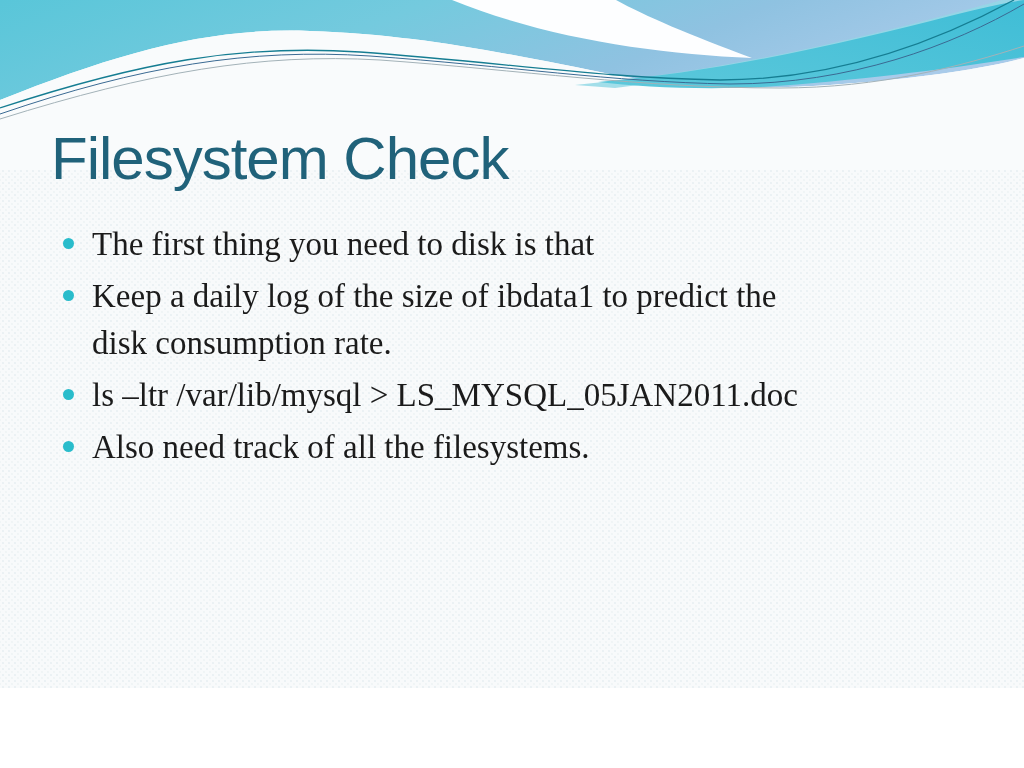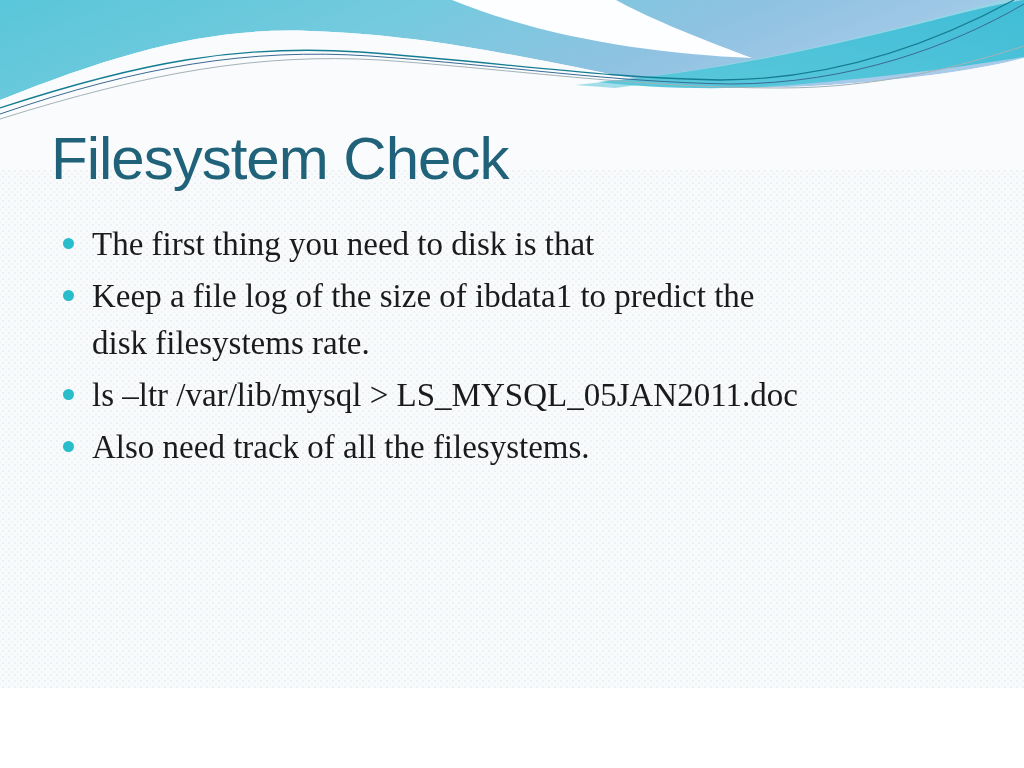--- a/index.html
+++ b/index.html
@@ -116,22 +116,22 @@
 
   <h1 class="slide-title">Filesystem Check</h1>
 
   <ul class="bullet-list">
     <li class="bullet-item">
       <span class="bullet-dot"></span>
       <div class="bullet-line">The first thing you need to disk is that</div>
     </li>
     <li class="bullet-item">
       <span class="bullet-dot"></span>
-      <div class="bullet-line">Keep a file log of the size of ibdata1 to predict the</div>
-      <div class="bullet-line">disk filesystems rate.</div>
+      <div class="bullet-line">Keep a daily log of the size of ibdata1 to predict the</div>
+      <div class="bullet-line">disk consumption rate.</div>
     </li>
     <li class="bullet-item">
       <span class="bullet-dot"></span>
       <div class="bullet-line">ls –ltr /var/lib/mysql &gt; LS_MYSQL_05JAN2011.doc</div>
     </li>
     <li class="bullet-item">
       <span class="bullet-dot"></span>
       <div class="bullet-line">Also need track of all the filesystems.</div>
     </li>
   </ul>

